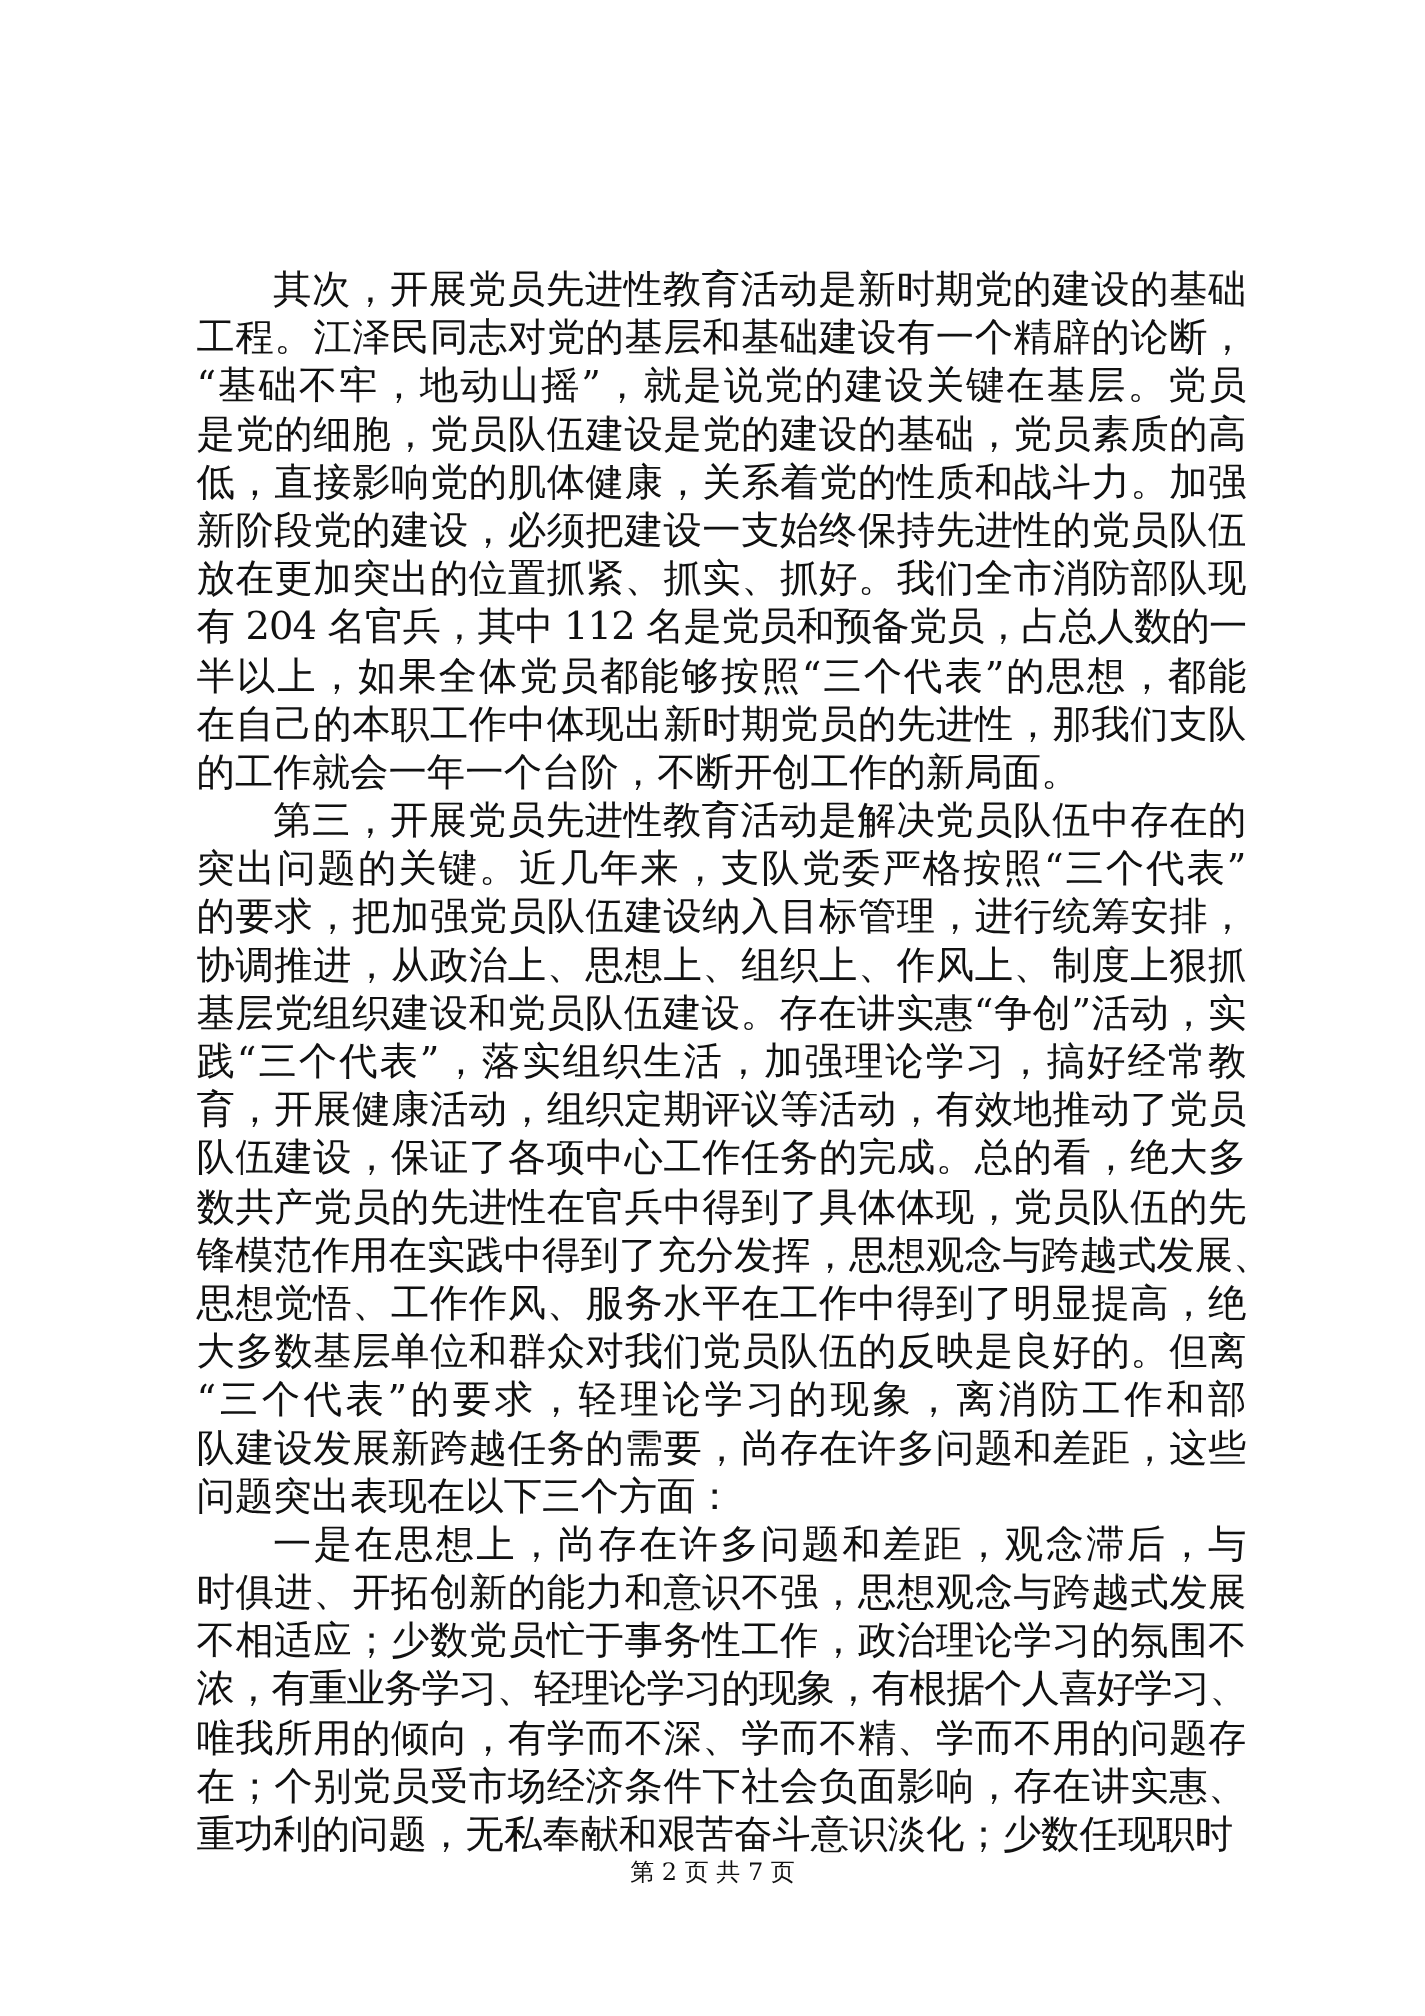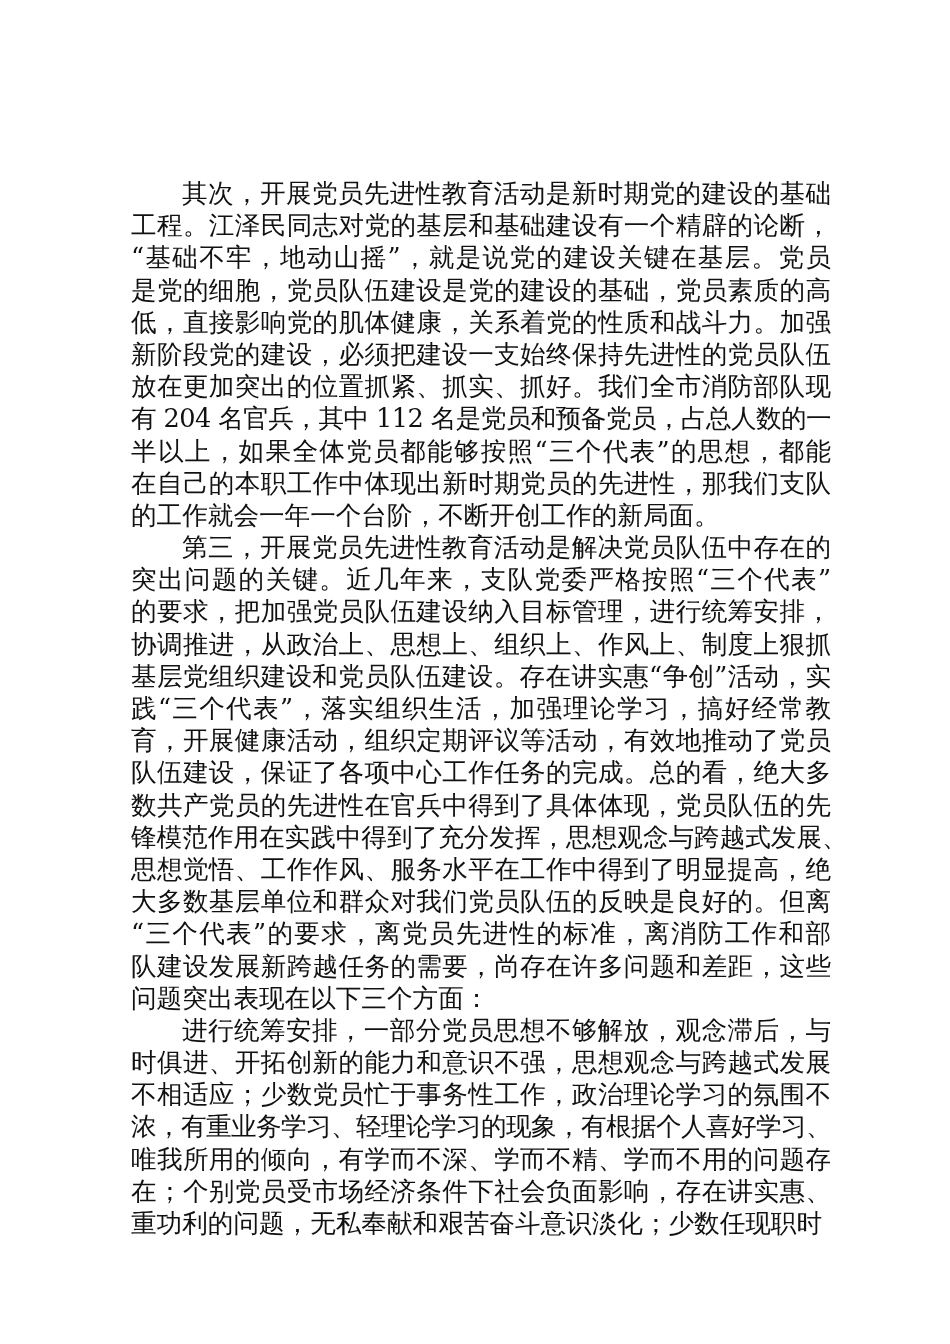--- a/index.html
+++ b/index.html
@@ -48,27 +48,28 @@
         <span class="line" style="letter-spacing: 0px;">的要求，把加强党员队伍建设纳入目标管理，进行统筹安排，</span>
         <span class="line" style="letter-spacing: 0px;">协调推进，从政治上、思想上、组织上、作风上、制度上狠抓</span>
         <span class="line" style="letter-spacing: 0px;">基层党组织建设和党员队伍建设。存在讲实惠“争创”活动，实</span>
         <span class="line" style="letter-spacing: 0px;">践“三个代表”，落实组织生活，加强理论学习，搞好经常教</span>
         <span class="line" style="letter-spacing: 0px;">育，开展健康活动，组织定期评议等活动，有效地推动了党员</span>
         <span class="line" style="letter-spacing: 0px;">队伍建设，保证了各项中心工作任务的完成。总的看，绝大多</span>
         <span class="line" style="letter-spacing: 0px;">数共产党员的先进性在官兵中得到了具体体现，党员队伍的先</span>
         <span class="line" style="letter-spacing: 0px;">锋模范作用在实践中得到了充分发挥，思想观念与跨越式发展、</span>
         <span class="line" style="letter-spacing: 0px;">思想觉悟、工作作风、服务水平在工作中得到了明显提高，绝</span>
         <span class="line" style="letter-spacing: 0px;">大多数基层单位和群众对我们党员队伍的反映是良好的。但离</span>
-        <span class="line" style="letter-spacing: 0px;">“三个代表”的要求，离党员先进性的标准，离消防工作和部</span>
+        <span class="line" style="letter-spacing: 0px;">“三个代表”的要求，轻理论学习的现象，离消防工作和部</span>
         <span class="line" style="letter-spacing: 0px;">队建设发展新跨越任务的需要，尚存在许多问题和差距，这些</span>
         <span class="line last">问题突出表现在以下三个方面：</span>
       </div>
       <div>
-        <span class="line indent" style="letter-spacing: 0px;">进行统筹安排，一部分党员思想不够解放，观念滞后，与</span>
+        <span class="line indent" style="letter-spacing: 0px;">一是在思想上，尚存在许多问题和差距，观念滞后，与</span>
         <span class="line" style="letter-spacing: 0px;">时俱进、开拓创新的能力和意识不强，思想观念与跨越式发展</span>
         <span class="line" style="letter-spacing: 0px;">不相适应；少数党员忙于事务性工作，政治理论学习的氛围不</span>
         <span class="line" style="letter-spacing: -0.59px;">浓，有重业务学习、轻理论学习的现象，有根据个人喜好学习、</span>
         <span class="line" style="letter-spacing: 0px;">唯我所用的倾向，有学而不深、学而不精、学而不用的问题存</span>
         <span class="line" style="letter-spacing: 0px;">在；个别党员受市场经济条件下社会负面影响，存在讲实惠、</span>
         <span class="line last">重功利的问题，无私奉献和艰苦奋斗意识淡化；少数任现职时</span>
       </div>
     </div>
+  <div class="footer">第 2 页  共 7 页</div>
 </div>
 
 </body></html>

